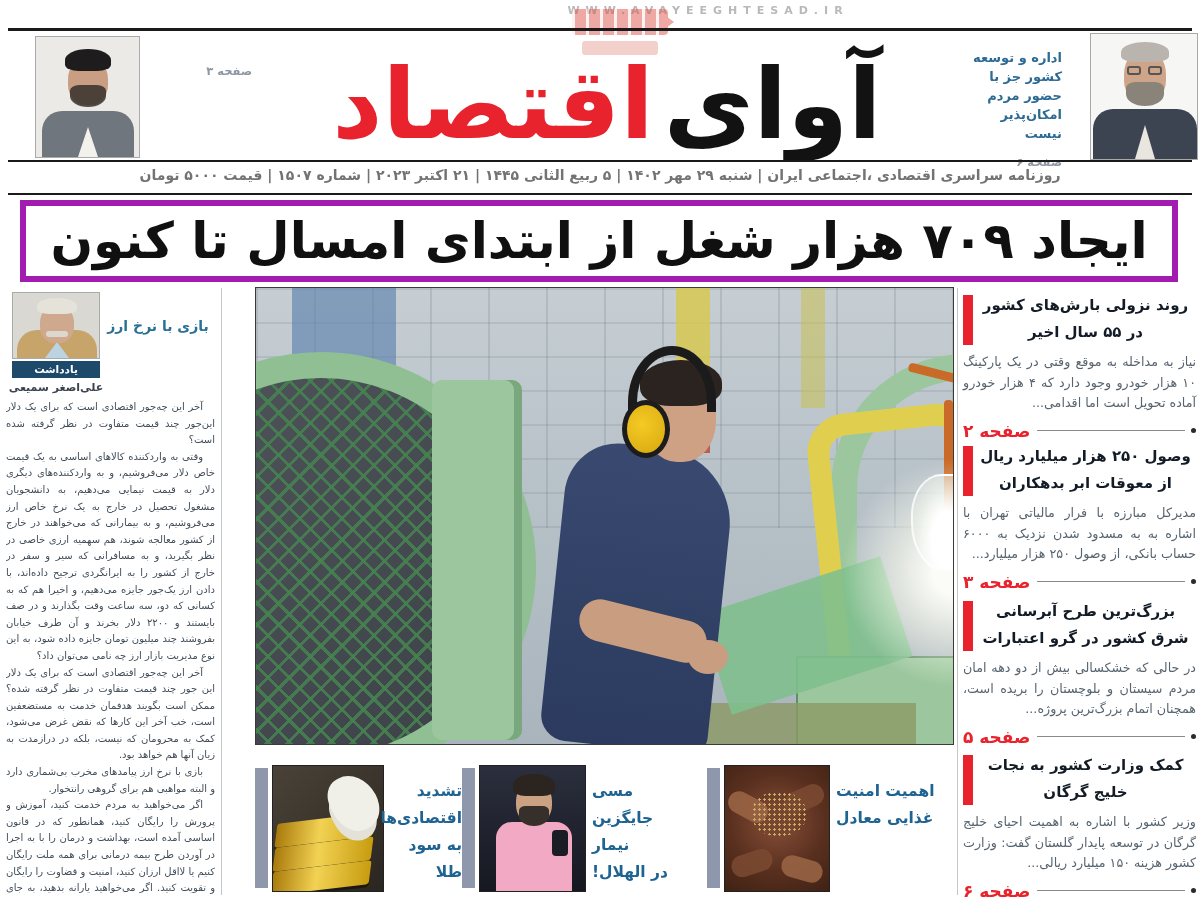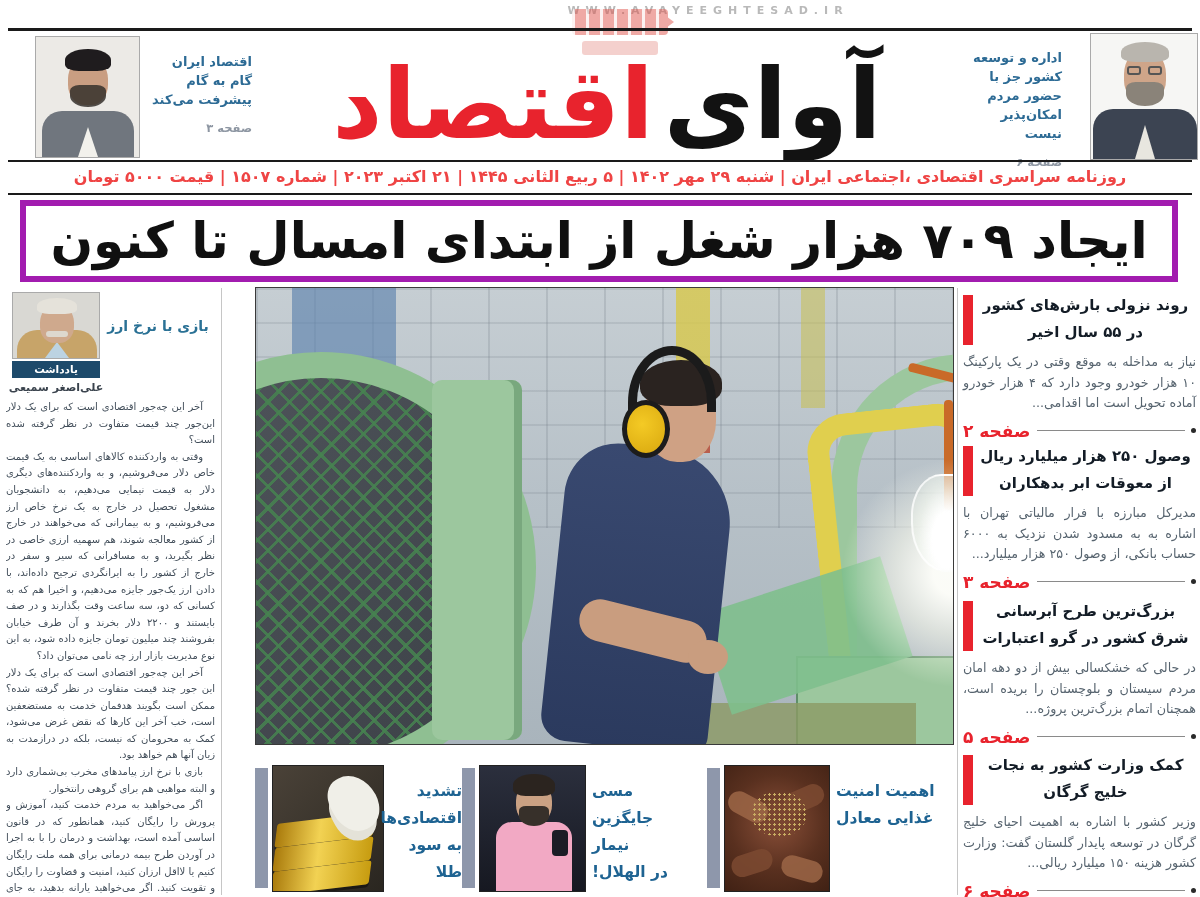--- a/index.html
+++ b/index.html
@@ -38,21 +38,21 @@
   .pt-author { left:12px; top:292px; width:88px; height:67px; background:#d9d8d3; }
 
   
   .ph-suit   { bottom:-2px; border-radius:20px 20px 0 0; }
   .ph-shirt  { bottom:0; background:#f2f1ec; }
   .ph-head   { border-radius:46% 46% 42% 42%; }
   .ph-hair   { border-radius:50% 50% 30% 30%; }
   .ph-beard  { border-radius:28% 28% 55% 55%; }
 
   .dateline { position:absolute; left:0; top:167px; width:100%; text-align:center; direction:rtl;
-              font-size:16px; font-weight:bold; color:#ef4444; }
+              font-size:14px; font-weight:bold; color:#737373; }
 
   
   .headline-box { position:absolute; left:20px; top:200px; width:1158px; height:82px;
                   border:6px solid #a21caf; display:flex; align-items:center; justify-content:center; }
   .headline { direction:rtl; font-size:50px; font-weight:bold; color:#101010; white-space:nowrap; }
 
   
   .vdiv { position:absolute; top:288px; height:607px; width:1px; background:#c6c6c6; }
 
   
@@ -162,21 +162,20 @@
   <div class="rule rule1"></div>
 
   <div class="portrait pt-left">
     <div class="ph-suit" style="left:6px;width:92px;height:48px;background:#70767e;"></div>
     <div class="ph-shirt" style="left:42px;width:20px;height:30px;clip-path:polygon(50% 0,0 100%,100% 100%);"></div>
     <div class="ph-head" style="left:32px;top:20px;width:40px;height:48px;background:#c99e82;"></div>
     <div class="ph-hair" style="left:29px;top:12px;width:46px;height:22px;background:#1f1c1e;"></div>
     <div class="ph-beard" style="left:34px;top:48px;width:36px;height:22px;background:#35302c;opacity:.85;"></div>
   </div>
   <div class="teaser teaser-left">
-    <span>اقتصاد ایران گام به گام پیشرفت می‌کند</span>
     <span class="pg">صفحه ۳</span>
   </div>
 
   <div class="masthead">
     <span class="m-black">آوای</span>
     <span class="m-red">اقتصاد</span>
   </div>
 
   <div class="teaser teaser-right">
     <span>اداره و توسعه کشور جز با حضور مردم امکان‌پذیر نیست</span>

